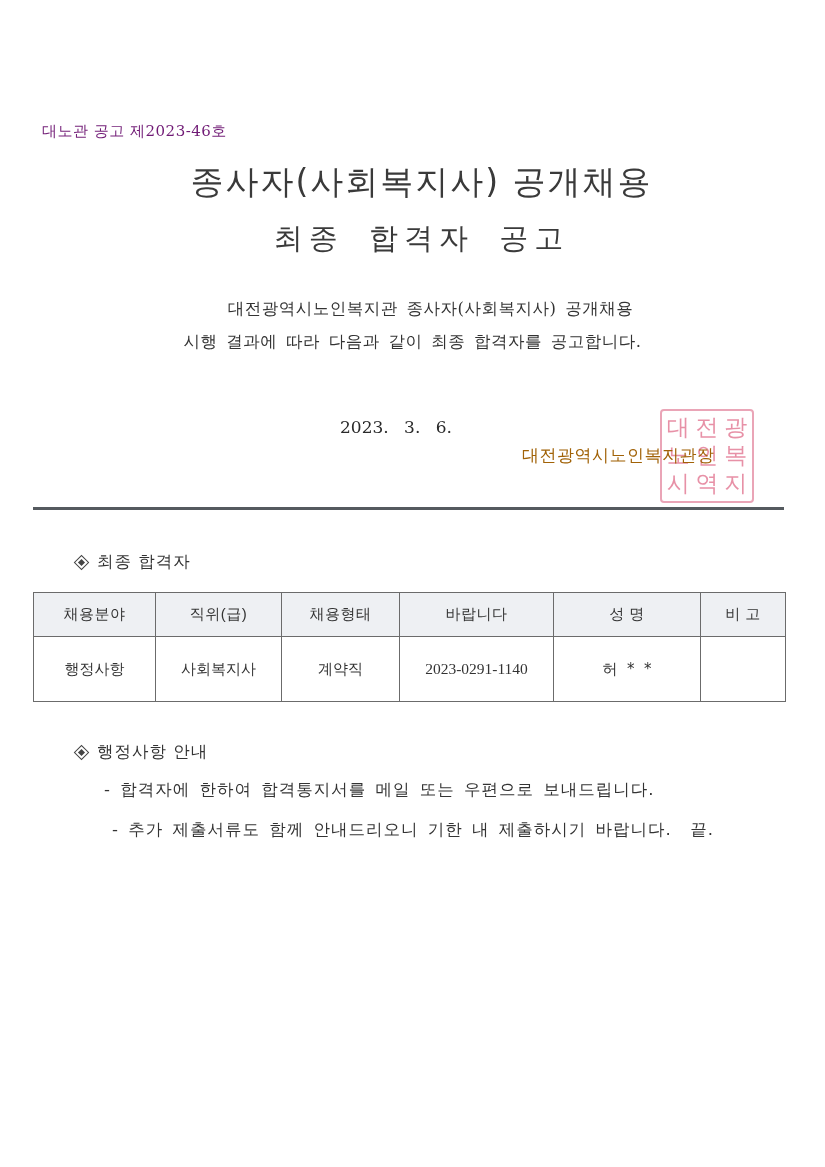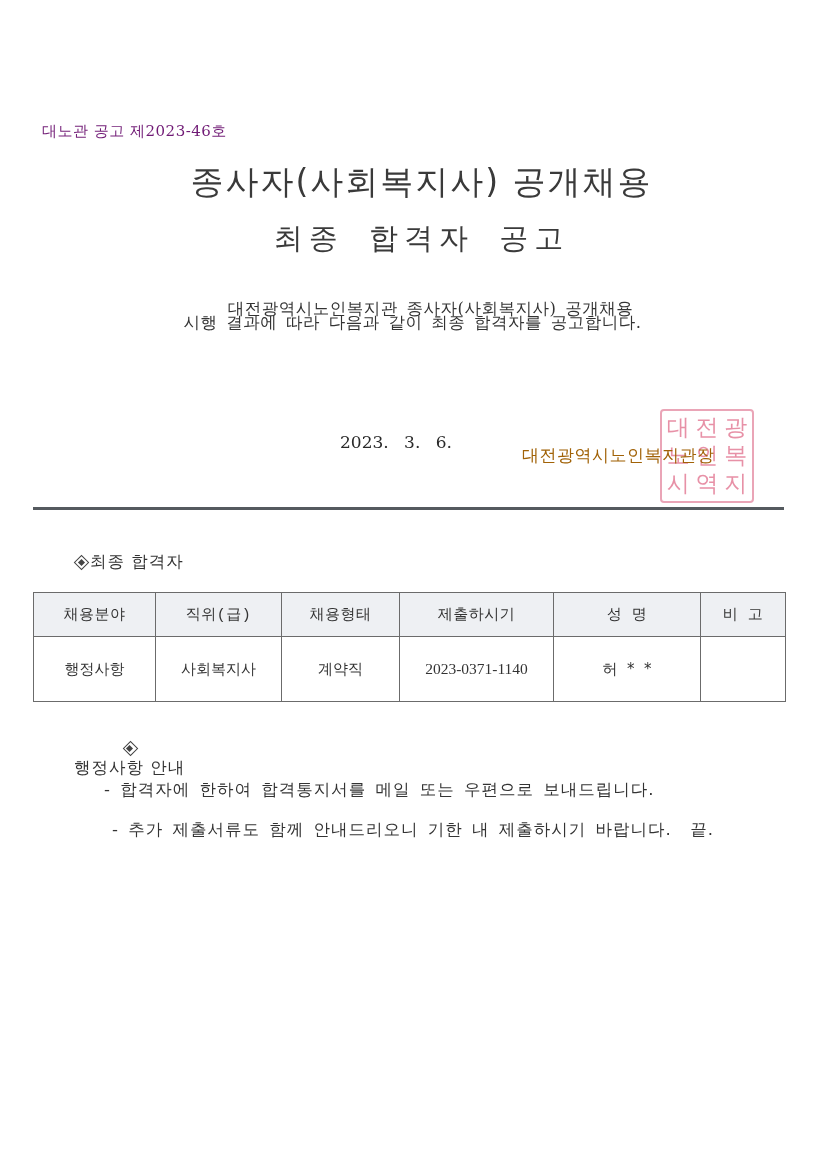--- a/index.html
+++ b/index.html
@@ -35,24 +35,24 @@
 
     .intro {
       left: 0; width: 825px;
       text-align: center;
       font-size: 16.5px;
       color: #333;
       letter-spacing: 0.5px;
       word-spacing: 3px;
     }
     .intro-1 { top: 298px; padding-left: 36px; box-sizing: border-box; }
-    .intro-2 { top: 312px; }
+    .intro-2 { top: 331px; }
 
     .date {
-      left: 340px; top: 432px;
+      left: 340px; top: 417px;
       font-size: 17px;
       color: #2a2a2a;
       word-spacing: 10px;
     }
     .issuer {
       left: 522px; top: 444px;
       font-size: 17px;
       color: #a16207;
       letter-spacing: 0.5px;
       z-index: 2;
@@ -82,21 +82,21 @@
       background: #555a5f;
     }
 
     .section-heading {
       font-family: "DejaVu Sans", "Liberation Sans", sans-serif;
       font-size: 16.5px;
       color: #333;
       letter-spacing: 1px;
       display: flex;
       align-items: center;
-      gap: 2px;
+      gap: 9px;
     }
     .section-heading .diamond {
       display: inline-block;
       width: 14px; height: 14px;
       position: relative;
     }
     .section-heading .diamond::before {
       content: "";
       position: absolute;
       left: 2px; top: 2px;
@@ -107,41 +107,41 @@
     }
     .section-heading .diamond::after {
       content: "";
       position: absolute;
       left: 4.5px; top: 4.5px;
       width: 5px; height: 5px;
       background: #444;
       transform: rotate(45deg);
     }
     .sec-1 { left: 74px; top: 551px; }
-    .sec-2 { left: 74px; top: 741px; flex-direction: column; }
+    .sec-2 { left: 74px; top: 741px; }
 
     table.results {
       position: absolute;
       left: 33px; top: 592px;
       width: 752px;
       border-collapse: collapse;
       table-layout: fixed;
       font-size: 15px;
       color: #333;
     }
     table.results th, table.results td {
       border: 1.5px solid #6b6b6b;
       text-align: center;
       font-weight: normal;
       padding: 0;
     }
     table.results th {
       height: 43px;
       background: #eef0f3;
-      font-family: Liberation Mono, monospace;
+      font-family: Liberation Sans, sans-serif;
       letter-spacing: 0.5px;
     }
     table.results td {
       height: 64px;
       font-family: "DejaVu Sans", "Liberation Sans", sans-serif;
     }
     table.results td.num {
       font-family: "Liberation Serif", "DejaVu Serif", serif;
       font-size: 15.5px;
     }
@@ -198,31 +198,31 @@
     <col style="width:118px">
     <col style="width:154px">
     <col style="width:147px">
     <col style="width:85px">
   </colgroup>
   <thead>
     <tr>
       <th>채용분야</th>
       <th>직위(급)</th>
       <th>채용형태</th>
-      <th>제출하시기</th>
+      <th>바랍니다</th>
       <th>성 명</th>
       <th>비 고</th>
     </tr>
   </thead>
   <tbody>
     <tr>
       <td>행정사항</td>
       <td>사회복지사</td>
       <td>계약직</td>
-      <td class="num">2023-0371-1140</td>
+      <td class="num">2023-0291-1140</td>
       <td style="white-space:pre;">허  *  *</td>
       <td></td>
     </tr>
   </tbody>
 </table>
 
 <div class="abs section-heading sec-2">
   <span class="diamond"></span>
   <span>행정사항 안내</span>
 </div>

